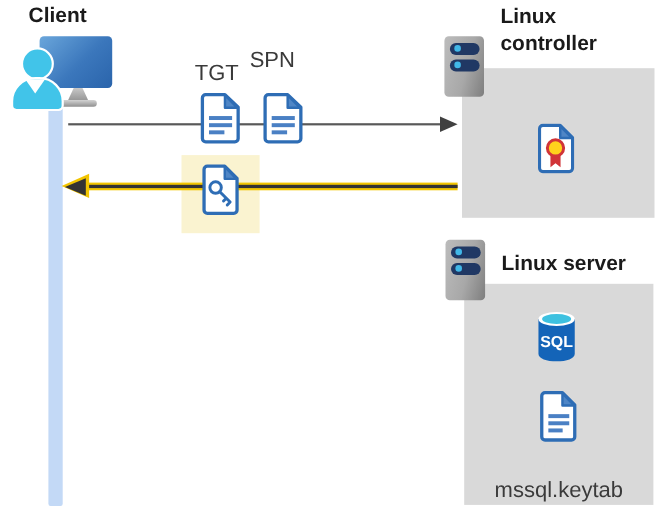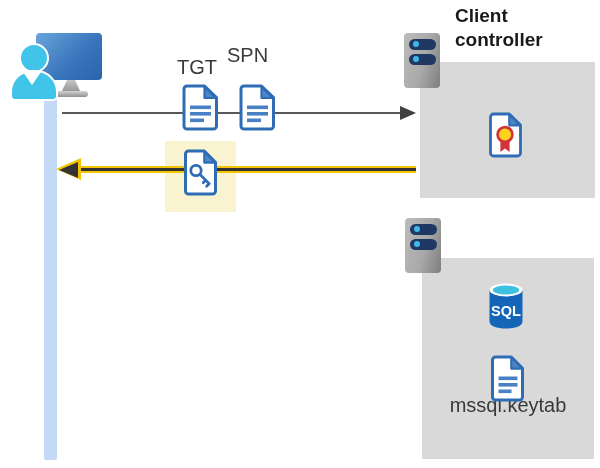--- a/index.html
+++ b/index.html
@@ -42,20 +42,21 @@
     border-right:19px solid #333333;z-index:3;}
   .highlight{background:#faf3d0;z-index:1;}
   .icon{z-index:3;}
   svg{display:block;}
 </style>
 </head>
 <body>
 
 <div id="stage">
 
+  <div class="abs label-bold" style="left:26px;top:3px;">Client</div>
 
   <div class="abs client-bar" style="left:44px;top:87px;height:373px;"></div>
 
   <div class="abs" style="left:0;top:0;">
     <div class="abs monitor" style="left:36px;top:33px;"></div>
     <div class="abs stand-neck" style="left:61px;top:80px;"></div>
     <div class="abs stand-base" style="left:54px;top:91px;"></div>
     <div class="abs head" style="left:19px;top:43px;"></div>
     <div class="abs torso" style="left:10px;top:70px;"></div>
     <div class="abs vneck" style="left:23px;top:72px;"></div>
@@ -96,38 +97,39 @@
 
   <div class="abs icon" style="left:182px;top:149px;">
     <svg width="38" height="47" viewBox="0 0 38 47">
       <path d="M6.5 2 h15.8 L33.5 13.2 V42 a3 3 0 0 1 -3 3 H6.5 a3 3 0 0 1 -3 -3 V5 a3 3 0 0 1 3 -3 z" fill="#ffffff" stroke="#2e6db5" stroke-width="3" stroke-linejoin="round"></path>
       <path d="M22.3 2.6 L32.9 13.6 H22.3 Z" fill="#4f86c6" stroke="#2e6db5" stroke-width="2.2" stroke-linejoin="round"></path>
       <circle cx="14" cy="21.5" r="5.2" fill="none" stroke="#2e6db5" stroke-width="2.7"></circle>
       <path d="M17.8 25.3 L27.2 34.7 M23.7 31.2 L21.2 33.7 M27.2 34.7 L24.6 37.3" fill="none" stroke="#2e6db5" stroke-width="2.7" stroke-linecap="round"></path>
     </svg>
   </div>
 
-  <div class="abs label-bold" style="left:455px;top:4px;width:115px;">Client controller</div>
+  <div class="abs label-bold" style="left:455px;top:4px;width:115px;">Linux controller</div>
   <div class="abs panel" style="left:420px;top:62px;width:175px;height:136px;"></div>
   <div class="abs server" style="left:404px;top:33px;">
     <div class="bar" style="top:6px;"></div>
       <div class="dot" style="top:8.2px;"></div>
     <div class="bar" style="top:21px;"></div>
       <div class="dot" style="top:23.2px;"></div>
   </div>
 
   <div class="abs icon" style="left:487px;top:112px;">
     <svg width="38" height="46" viewBox="0 0 38 46">
       <path d="M6.5 2 h15.8 L33.5 13 V41 a3 3 0 0 1 -3 3 H6.5 a3 3 0 0 1 -3 -3 V5 a3 3 0 0 1 3 -3 z" fill="#ffffff" stroke="#2e6db5" stroke-width="2.8" stroke-linejoin="round"></path>
       <path d="M22.3 2.6 L32.9 13.4 H22.3 Z" fill="#4f86c6" stroke="#2e6db5" stroke-width="2.2" stroke-linejoin="round"></path>
       <path d="M13.4 26 V40 l4.6 -3.6 4.6 3.6 V26 Z" fill="#d13438"></path>
       <circle cx="18" cy="22.5" r="7.4" fill="#ffd21c" stroke="#d13438" stroke-width="2.7"></circle>
     </svg>
   </div>
 
+  <div class="abs label-bold" style="left:456px;top:228px;white-space:nowrap;">Linux server</div>
   <div class="abs panel" style="left:422px;top:258px;width:172px;height:201px;"></div>
   <div class="abs server" style="left:405px;top:218px;">
     <div class="bar" style="top:6px;"></div>
       <div class="dot" style="top:8.2px;"></div>
     <div class="bar" style="top:21px;"></div>
       <div class="dot" style="top:23.2px;"></div>
   </div>
 
   <div class="abs icon" style="left:487px;top:281px;text-align:center;">
     <svg width="38" height="49" viewBox="0 0 38 49">
@@ -141,15 +143,15 @@
   <div class="abs icon" style="left:489px;top:355px;">
     <svg width="38" height="47" viewBox="0 0 38 47">
       <path d="M6.5 2 h15.8 L33.5 13.2 V42 a3 3 0 0 1 -3 3 H6.5 a3 3 0 0 1 -3 -3 V5 a3 3 0 0 1 3 -3 z" fill="#ffffff" stroke="#2e6db5" stroke-width="3" stroke-linejoin="round"></path>
       <path d="M22.3 2.6 L32.9 13.6 H22.3 Z" fill="#4f86c6" stroke="#2e6db5" stroke-width="2.2" stroke-linejoin="round"></path>
       <rect x="9.5" y="21.5" width="19" height="3.6" fill="#4a80c4"></rect>
       <rect x="9.5" y="28" width="19" height="3.6" fill="#4a80c4"></rect>
       <rect x="9.5" y="34.5" width="13" height="3.6" fill="#4a80c4"></rect>
     </svg>
   </div>
 
-  <div class="abs" style="left:422px;top:394px;width:172px;text-align:center;font-size:20px;color:#3a3a3a;z-index:2;">mssql.keytab</div>
+  <div class="abs" style="left:422px;top:435px;width:172px;text-align:center;font-size:20px;color:#3a3a3a;z-index:2;">mssql.keytab</div>
 
 </div>
 
 </body></html>

